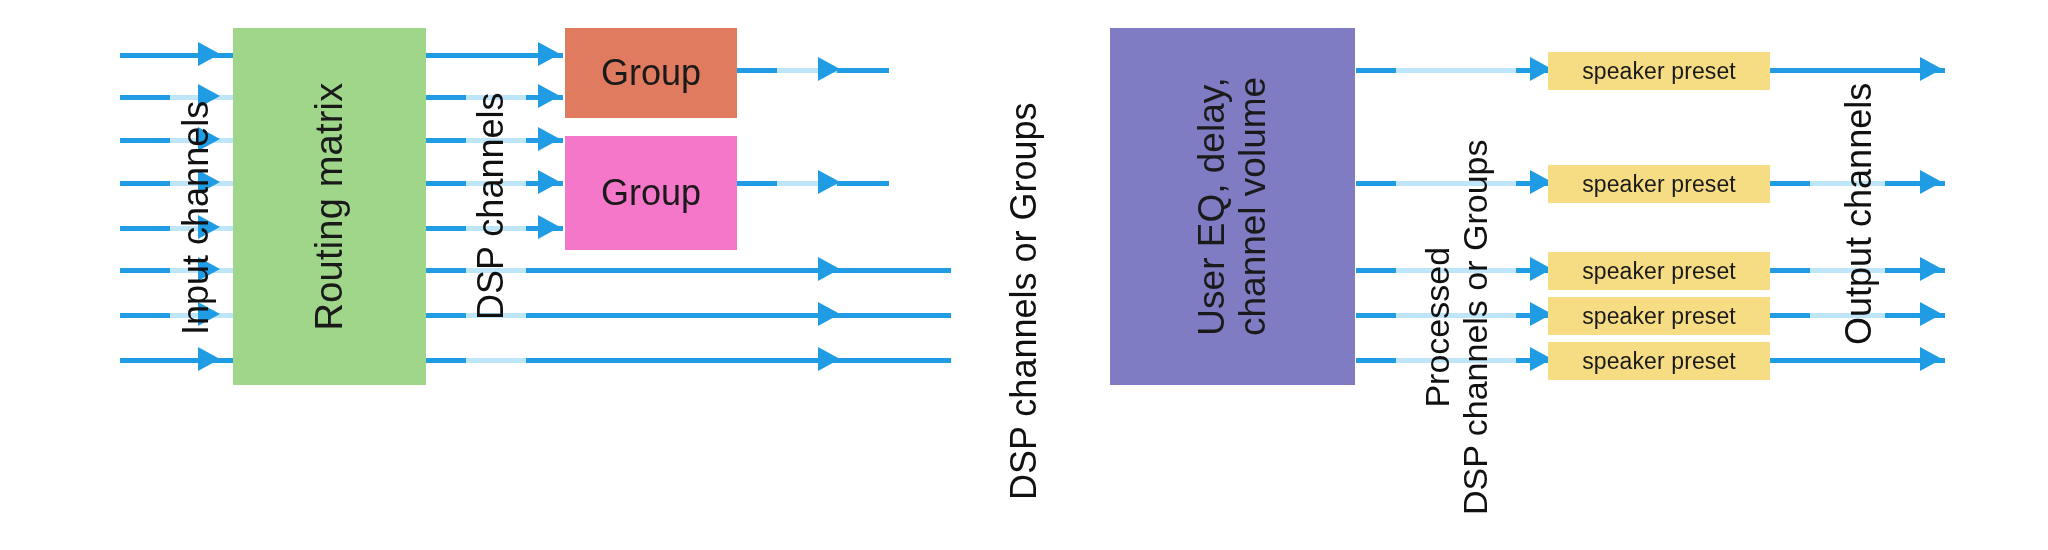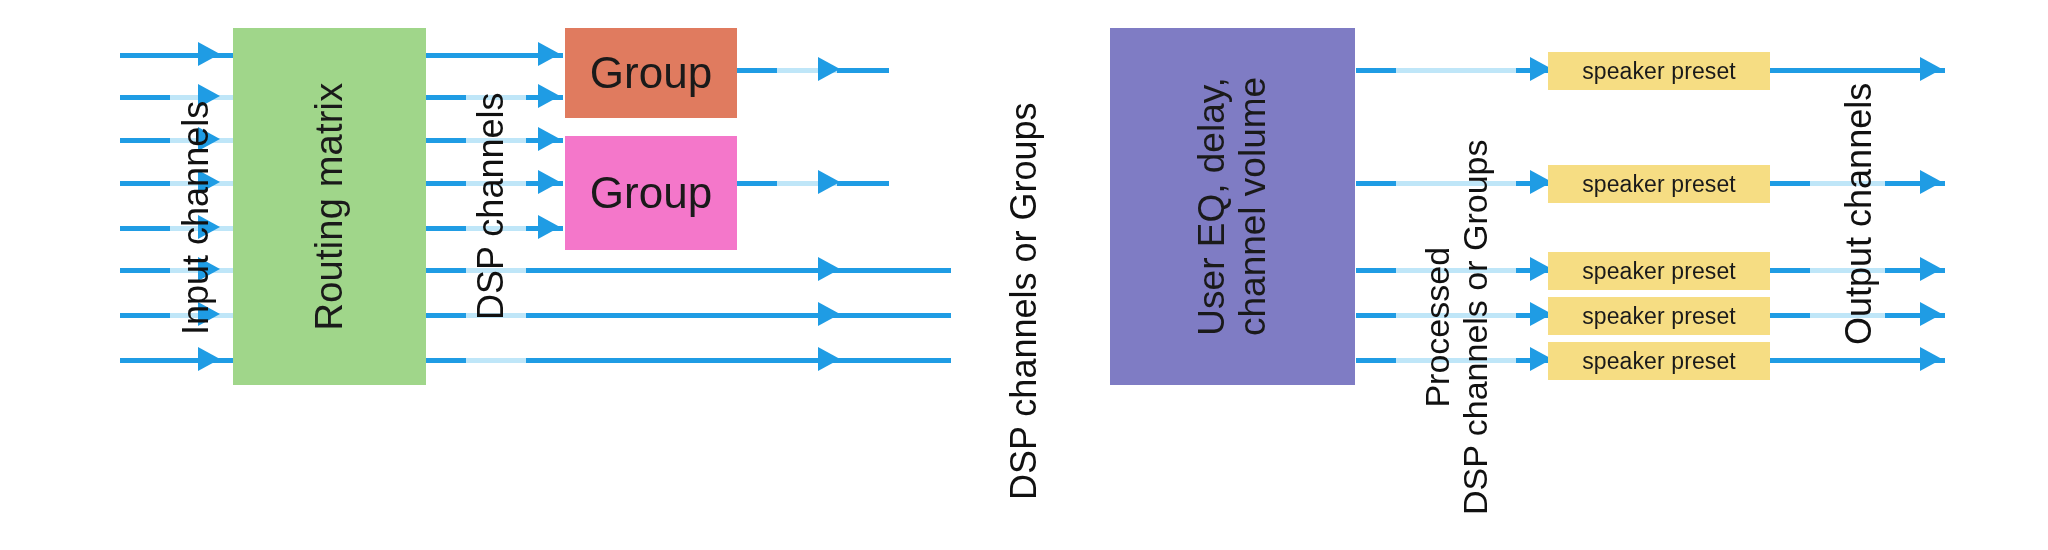--- a/index.html
+++ b/index.html
@@ -18,21 +18,21 @@
   
   .box{position:absolute;display:flex;align-items:center;justify-content:center;}
   .box-label{white-space:nowrap;color:#1a1a1a;}
   .vert{transform:rotate(-90deg);}
 
   .routing-box{background:#a0d68a;}
   .routing-box .box-label{font-size:38px;font-weight:400;letter-spacing:.2px;}
 
   .group-box-a{background:#e07b5f;}
   .group-box-b{background:#f477ca;}
-  .group-box-a .box-label,.group-box-b .box-label{font-size:44px;font-weight:400;}
+  .group-box-a .box-label,.group-box-b .box-label{font-size:36px;font-weight:400;}
 
   .dsp-box{background:#7f7cc4;}
   .dsp-box .box-label{font-size:37px;line-height:1.12;text-align:center;white-space:pre;}
 
   .preset-box{background:#f6dd83;}
   .preset-box .box-label{font-size:23px;font-weight:400;letter-spacing:.1px;text-align:center;}
 
   
   .caption{position:absolute;color:#111111;white-space:nowrap;font-size:36px;
            transform-origin:left top;}

